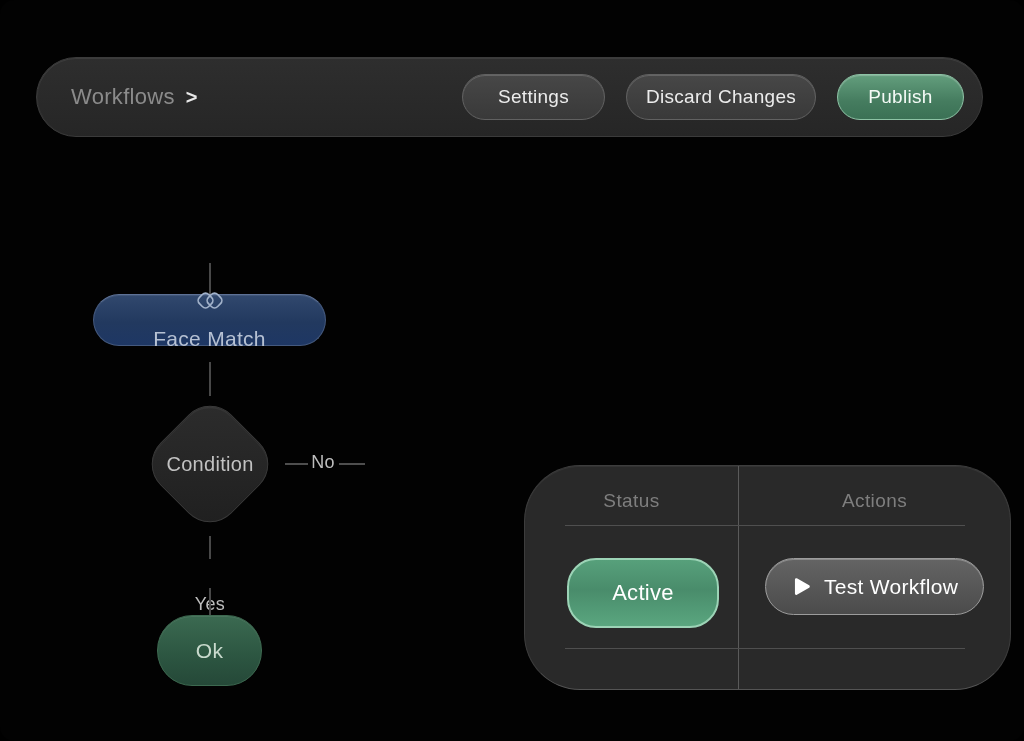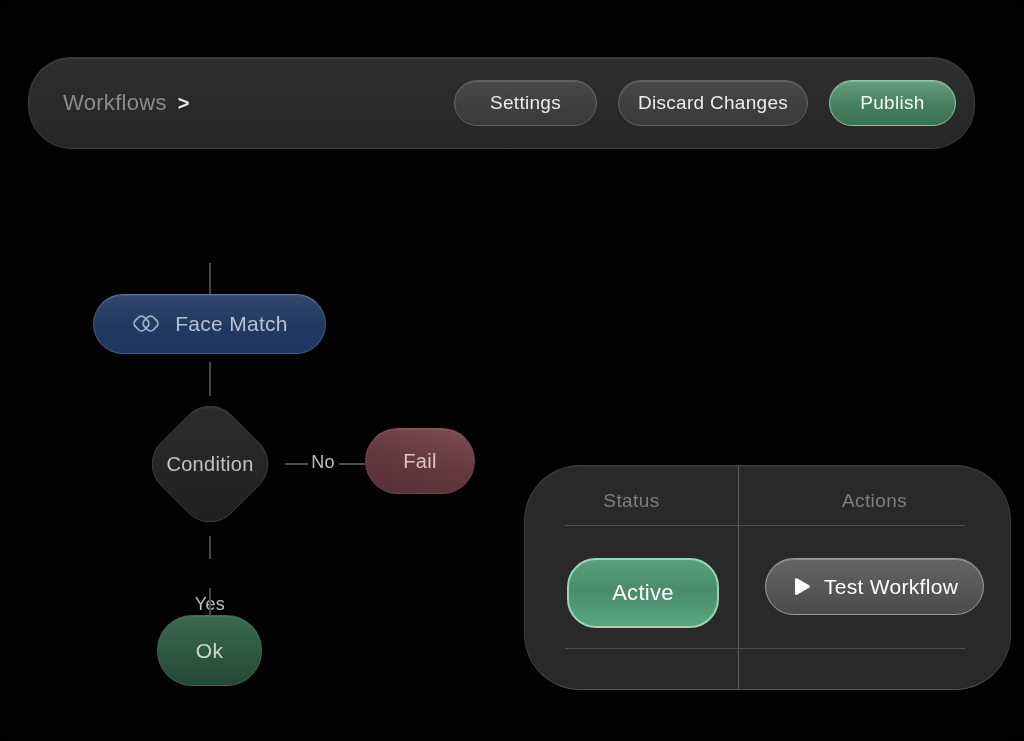--- a/index.html
+++ b/index.html
@@ -13,22 +13,22 @@
     height: 741px;
     background: #020202;
     overflow: hidden;
     font-family: "Liberation Sans", sans-serif;
     border-radius: 14px;
   }
 
   
   .topbar {
     position: absolute;
-    left: 28px; top: 57px;
-    width: 947px; height: 92px;
+    left: 36px; top: 57px;
+    width: 947px; height: 80px;
     box-sizing: border-box;
     border-radius: 43px;
     background: linear-gradient(180deg, #2e2e2e 0%, #262626 100%);
     border: 1px solid #3b3b3b;
     box-shadow: inset 0 1px 0 rgba(255,255,255,0.07), inset 1px 0 0 rgba(255,255,255,0.03);
     display: flex;
     align-items: center;
     padding: 0 18px 0 34px;
   }
   .breadcrumb {
@@ -106,26 +106,27 @@
     border-radius: 39px;
     background: linear-gradient(155deg, #2d2d2d 0%, #222222 100%);
     border: 1px solid #3a3a3a;
     box-shadow: inset 0 1px 0 rgba(255,255,255,0.06);
   }
   .node-face-capture .label { color: #cdcdcd; font-size: 21px; }
   .node-face-capture .nicon { color: #b4b4b4; }
 
   .node-face-match {
     left: 93px; top: 294px;
-    width: 233px; height: 60px;
+    width: 233px; height: 52px;
     border-radius: 34px;
     background: linear-gradient(180deg, #31486d 0%, #22395f 55%, #1e3764 100%);
     border: 1px solid #44597e;
     border-top-color: #5d7196;
     box-shadow: inset 0 1px 0 rgba(255,255,255,0.08);
+    flex-direction: column;
   }
   .node-face-match .label { color: #b6c1d3; font-size: 21px; }
   .node-face-match .nicon { color: #a2b2ca; }
 
   .node-condition {
     left: 160px; top: 414px;
     width: 100px; height: 100px;
     transform: rotate(45deg);
     border-radius: 30px;
     background: linear-gradient(135deg, #2d2d2d 0%, #1f1f1f 100%);
@@ -295,23 +296,20 @@
   <div class="node node-condition">
     <div class="inner">
       <span class="label">Condition</span>
     </div>
   </div>
 
   <div class="hline" style="left:285px; top:463px; width:23px;"></div>
   <div class="edge-label" style="left:305px; top:452px; width:36px;">No</div>
   <div class="hline" style="left:339px; top:463px; width:26px;"></div>
 
-  <div class="node node-fail">
-    <span class="label">Fail</span>
-  </div>
 
   <div class="vline" style="left:209px; top:536px; height:23px;"></div>
   <div class="edge-label" style="left:184px; top:562px; width:52px;margin-top:32px;">Yes</div>
   <div class="vline" style="left:209px; top:588px; height:27px;"></div>
 
   <div class="node node-ok">
     <span class="label">Ok</span>
   </div>
 
   <div class="panel">

